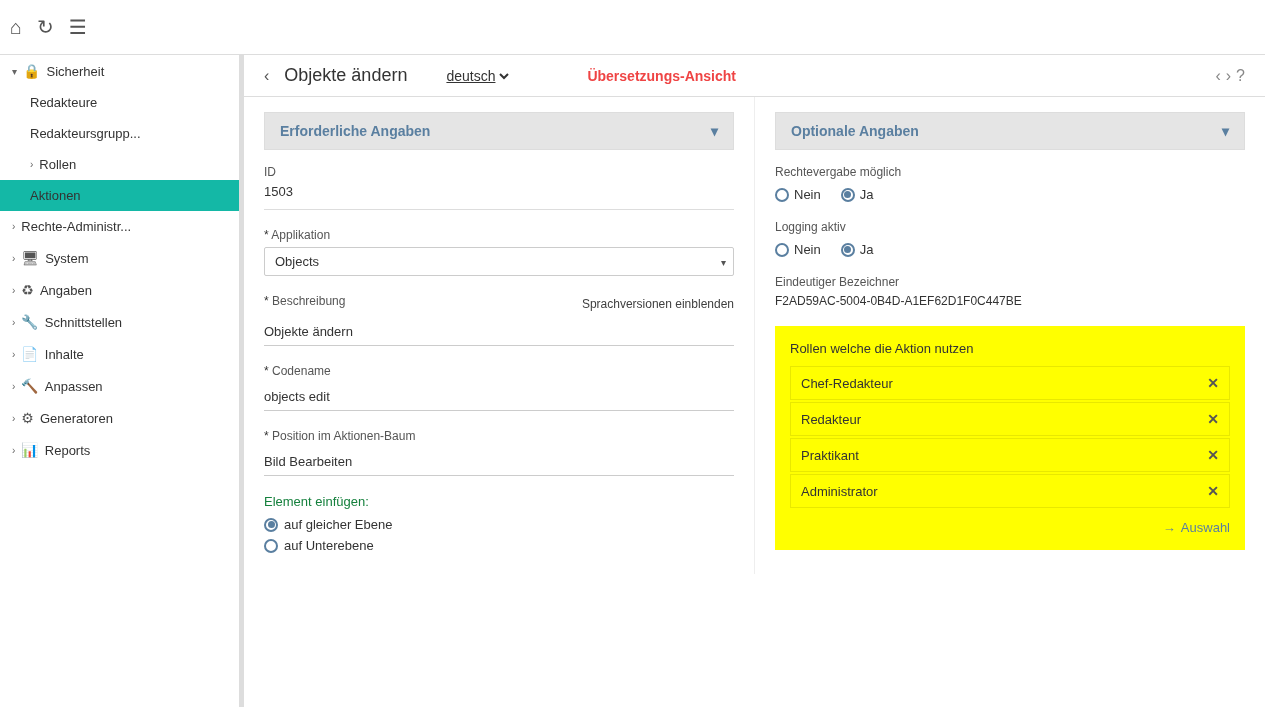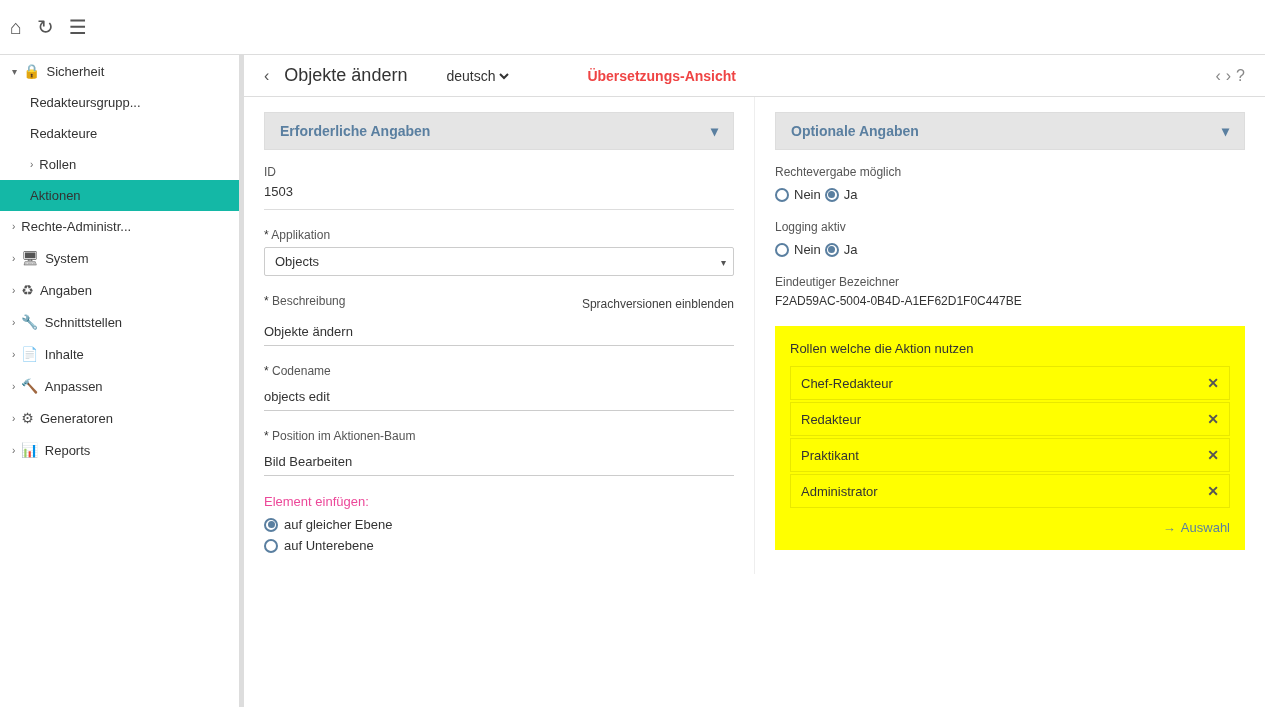--- a/index.html
+++ b/index.html
@@ -34,21 +34,21 @@
       background: #fff;
     }
 
     
     .page-header {
       display: flex; align-items: center; padding: 10px 20px; border-bottom: 1px solid #ddd;
       gap: 15px; background: #fff;
     }
     .page-header .back-btn { color: #555; cursor: pointer; font-size: 16px; }
     .page-title { font-size: 18px; color: #333; font-weight: normal; }
-    .lang-select { border: none; font-size: 14px; color: #333; cursor: pointer; background: transparent; }
+    .lang-select { border: none; font-size: 14px; color: #333; cursor: pointer; background: transparent; text-decoration: underline; }
     .translation-view { font-size: 14px; color: #ef4444; margin-left: 60px; font-weight: bold; }
     .nav-arrows { margin-left: auto; display: flex; gap: 5px; align-items: center; }
     .nav-arrow { color: #888; font-size: 16px; cursor: pointer; }
     .help-btn { color: #888; font-size: 16px; cursor: pointer; }
 
     
     .form-area {
       display: flex; gap: 0; padding: 0;
     }
     .form-left { flex: 1; padding: 15px 20px; border-right: 1px solid #eee; }
@@ -82,21 +82,21 @@
 
     .text-input {
       width: 100%; padding: 6px 0; border: none; border-bottom: 1px solid #ccc;
       font-size: 13px; color: #333; background: transparent; outline: none;
     }
 
     .lang-link { color: #404040; font-size: 12px; cursor: pointer; }
     .field-header { display: flex; justify-content: space-between; align-items: center; margin-bottom: 5px; }
 
     
-    .radio-group { display: flex; gap: 4px; align-items: center; margin-top: 8px; }
+    .radio-group { display: flex; gap: 20px; align-items: center; margin-top: 8px; }
     .radio-item { display: flex; align-items: center; gap: 5px; cursor: pointer; }
     .radio-circle {
       width: 14px; height: 14px; border-radius: 50%; border: 2px solid #5a7fa0;
       display: flex; align-items: center; justify-content: center;
     }
     .radio-circle.checked::after {
       content: ""; width: 7px; height: 7px; border-radius: 50%; background: #5a7fa0;
     }
     .radio-label { font-size: 13px; color: #333; }
 
@@ -115,44 +115,44 @@
     }
     .role-remove { color: #555; cursor: pointer; font-size: 14px; font-weight: bold; }
 
     .auswahl-btn {
       display: flex; align-items: center; gap: 5px; color: #5a7fa0;
       cursor: pointer; font-size: 13px; margin-top: 10px; float: right;
     }
 
     
     .element-section { margin-top: 15px; }
-    .element-label { font-size: 13px; color: #ec4899; margin-bottom: 8px; }
+    .element-label { font-size: 13px; color: #15803d; margin-bottom: 8px; }
     .radio-option { display: flex; align-items: center; gap: 6px; margin-bottom: 6px; cursor: pointer; }
   </style>
 </head>
 <body>
 
 <div class="top-bar">
   <span class="top-bar-icon">⌂</span>
   <span class="top-bar-icon">↻</span>
   <span class="top-bar-icon">☰</span>
 </div>
 
 <div class="sidebar">
 
   <div class="sidebar-item">
     <span class="chevron">▾</span>
     <span class="sidebar-icon">🔒</span>
     <span>Sicherheit</span>
   </div>
   <div class="sidebar-item sub">
+    <span>Redakteure</span>
+  </div>
+  <div class="sidebar-item sub">
     <span>Redakteursgrupp...</span>
-  </div>
-  <div class="sidebar-item sub">
-    <span>Redakteure</span>
   </div>
   <div class="sidebar-item sub">
     <span class="chevron">›</span>
     <span>Rollen</span>
   </div>
   <div class="sidebar-item sub active">
     <span>Aktionen</span>
   </div>
 
   <div class="sidebar-item">

